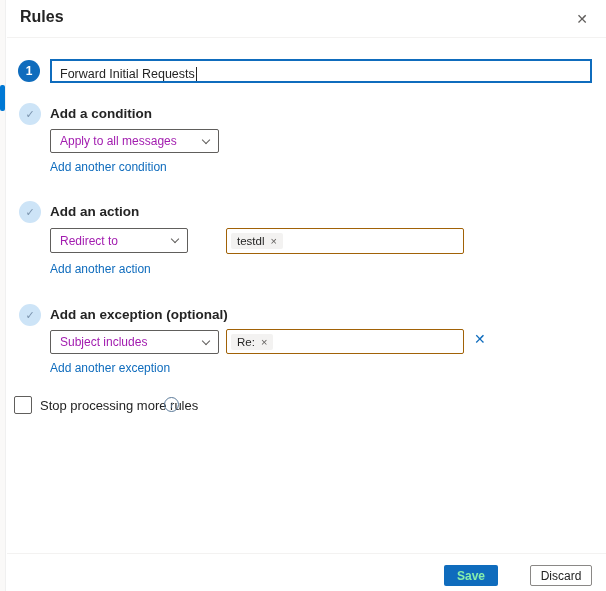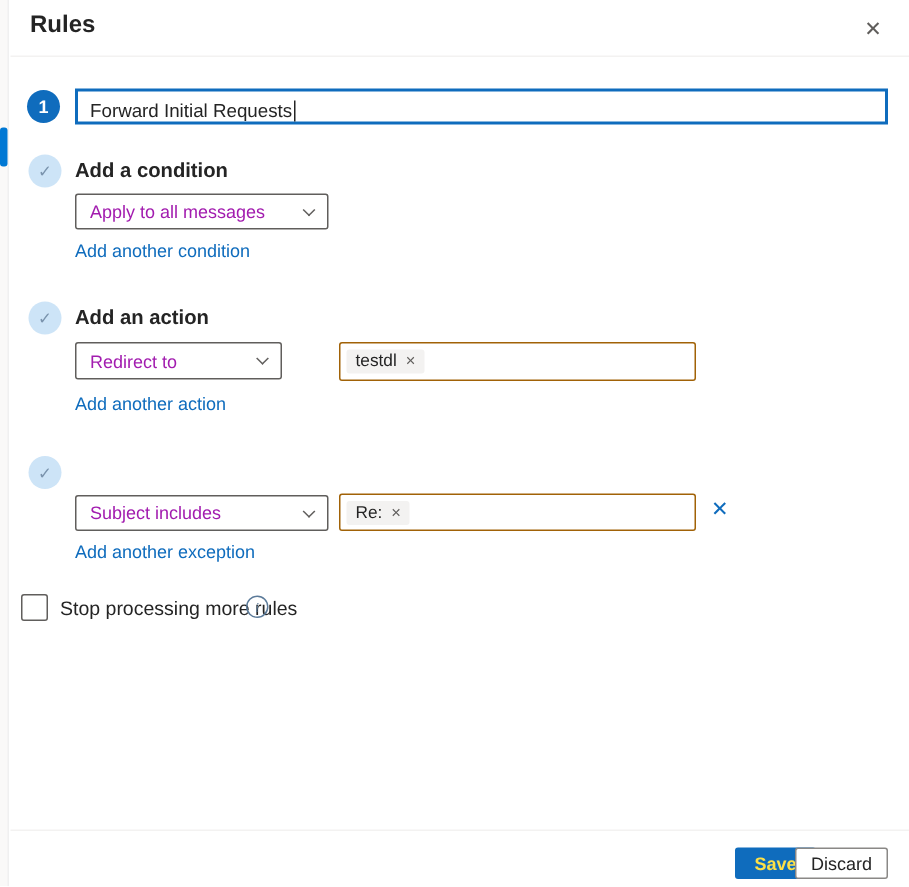--- a/index.html
+++ b/index.html
@@ -47,21 +47,21 @@
   
   .checkbox { left:14px; top:396px; width:18px; height:18px; border:1px solid #605E5C; border-radius:2px;
     background:#fff; cursor:pointer; }
   .checkbox-label { left:40px; top:398px; font-size:13px; color:#242424; }
   .info-icon { left:164px; top:397px; width:15px; height:15px; border:1px solid #5B7A99; border-radius:50%;
     color:#5B7A99; font-size:9px; display:flex; align-items:center; justify-content:center;
     font-family:"Liberation Serif", serif; font-style:italic; }
 
   
   .footer-divider { left:7px; top:553px; width:599px; height:1px; background:#F3F2F1; }
-  .save-btn { left:490px; top:565px; width:54px; height:21px; background:#0F6CBD; color:#fde047;
+  .save-btn { left:444px; top:565px; width:54px; height:21px; background:#0F6CBD; color:#86efac;
     border:none; border-radius:2px; font-size:12px; font-weight:bold; font-family:inherit;
     display:flex; align-items:center; justify-content:center; cursor:pointer; }
   .discard-btn { left:530px; top:565px; width:62px; height:21px; background:#fff; color:#242424;
     border:1px solid #8A8886; border-radius:2px; font-size:12px; font-family:inherit;
     display:flex; align-items:center; justify-content:center; cursor:pointer; }
 </style>
 </head>
 <body>
 
 <div class="panel">
@@ -95,20 +95,21 @@
   </div>
   <div class="abs recipient-box" style="left:226px; top:228px; width:238px; height:26px;">
     <span class="chip">
       <span>testdl</span>
       <span class="chip-x">×</span>
     </span>
   </div>
   <div class="abs link" style="left:50px; top:262px;">Add another action</div>
 
   <div class="abs check-circle" style="left:19px; top:304px;">✓</div>
+  <div class="abs section-heading" style="left:50px; top:307px;">Add an exception (optional)</div>
   <div class="abs dropdown" style="left:50px; top:330px; width:169px;">
     <span>Subject includes</span>
     <span class="chevron"></span>
   </div>
   <div class="abs recipient-box" style="left:226px; top:329px; width:238px; height:25px;">
     <span class="chip">
       <span>Re:</span>
       <span class="chip-x">×</span>
     </span>
   </div>

